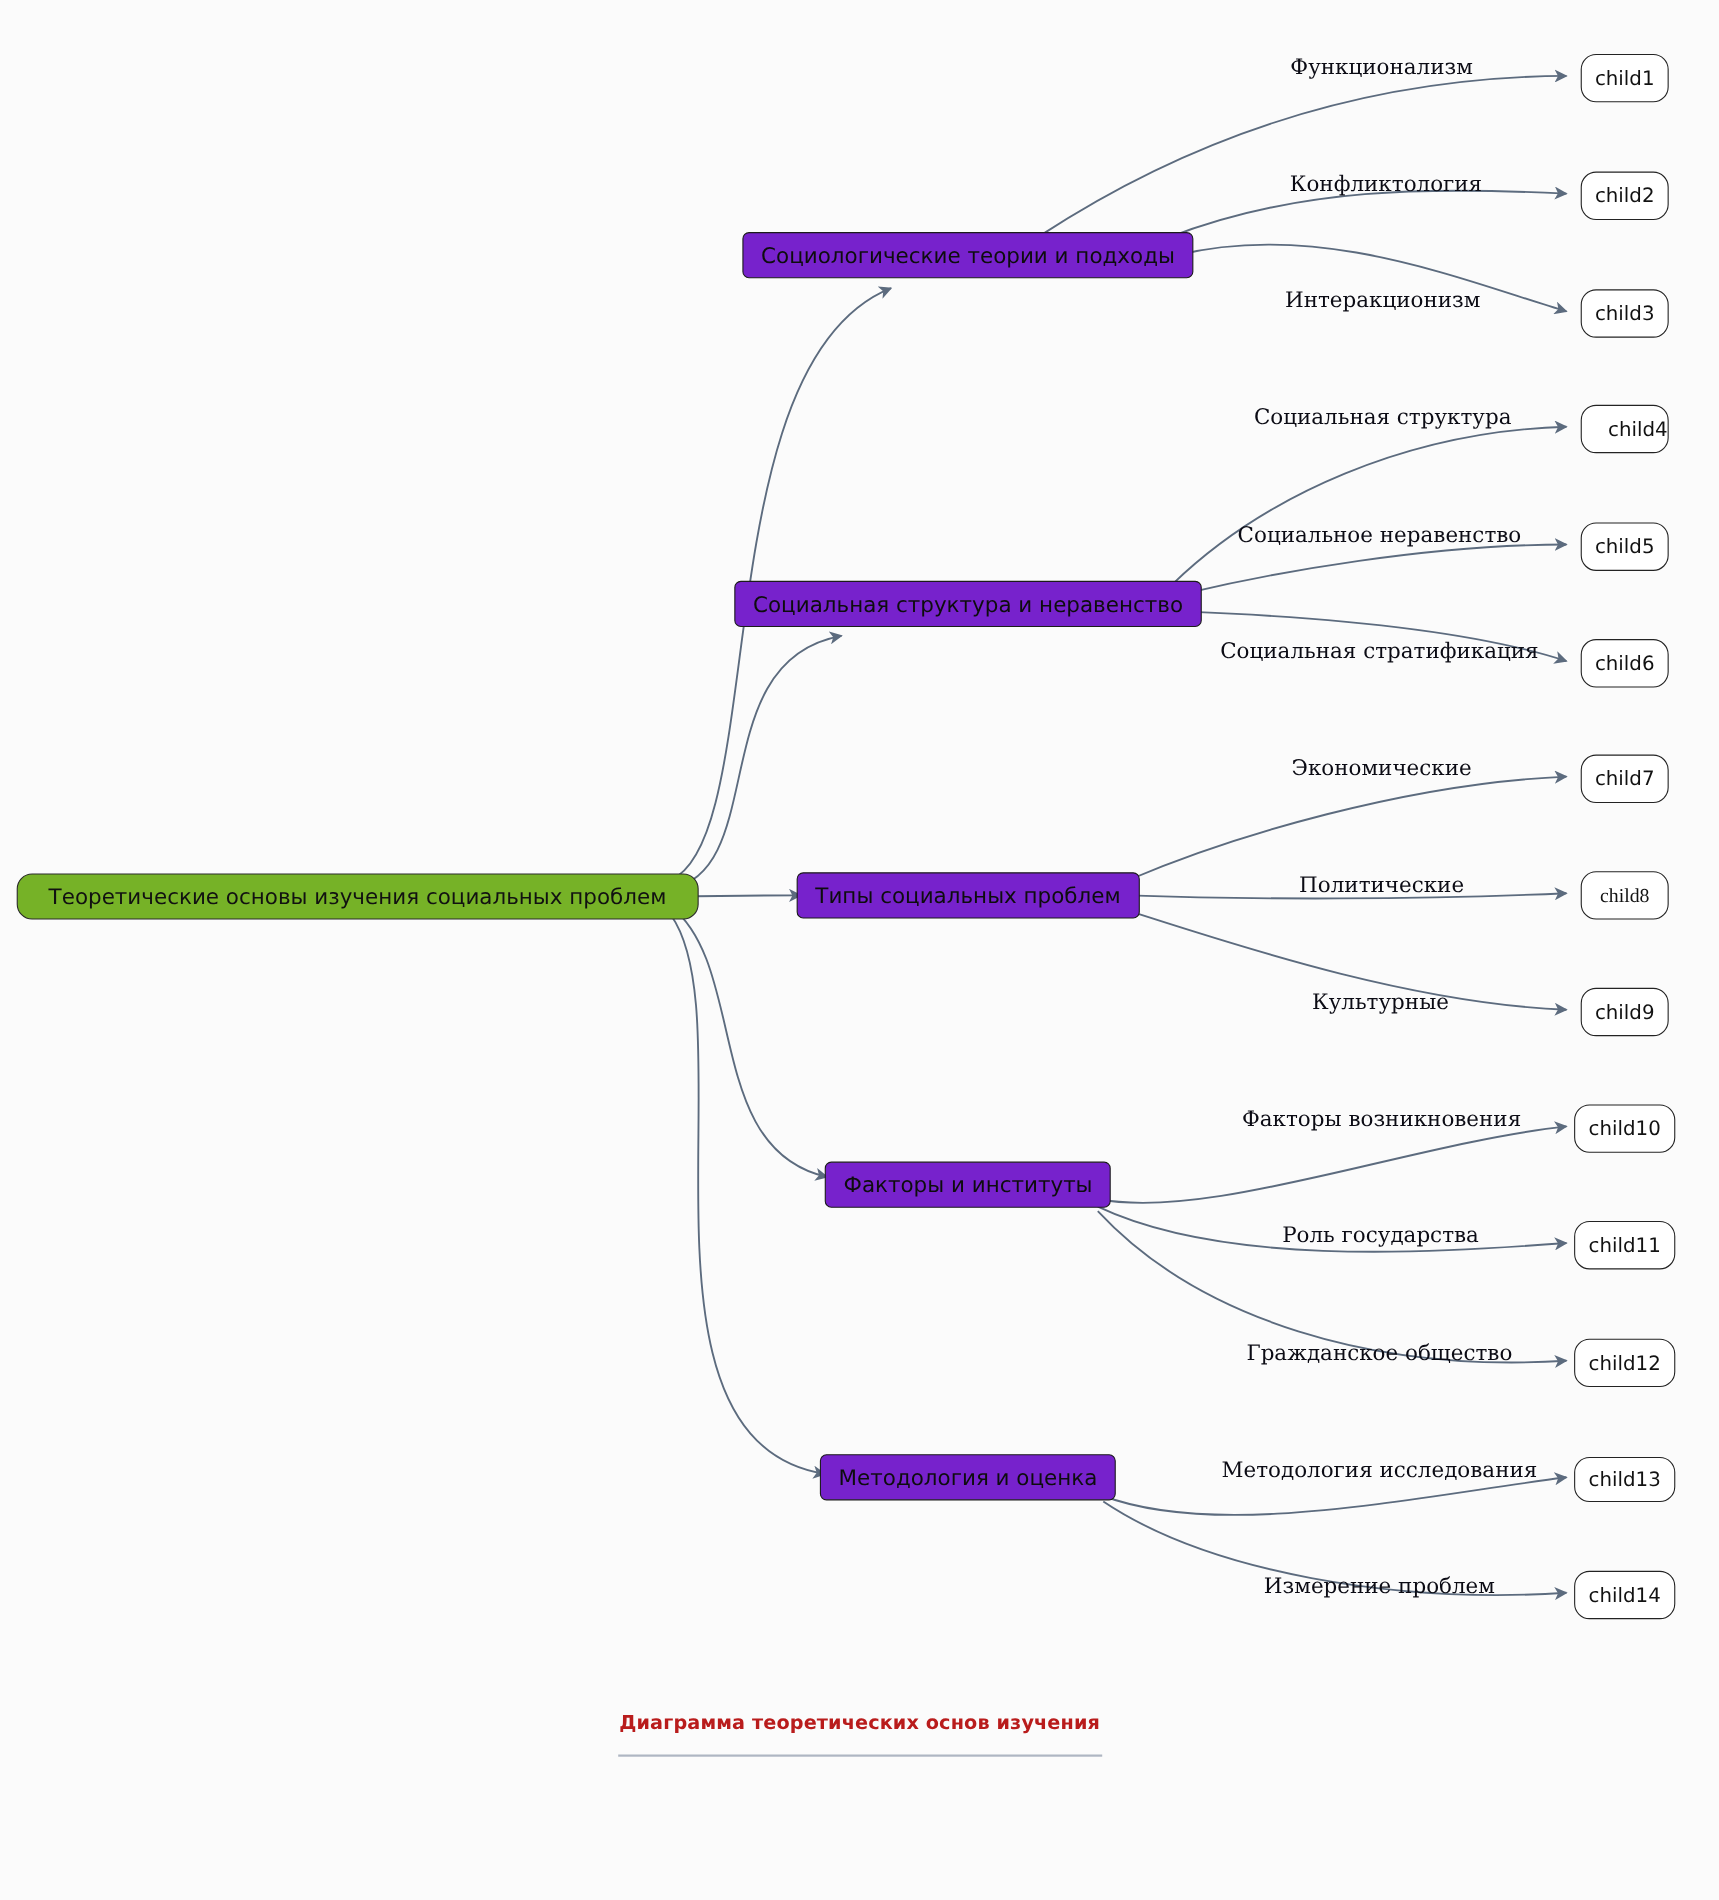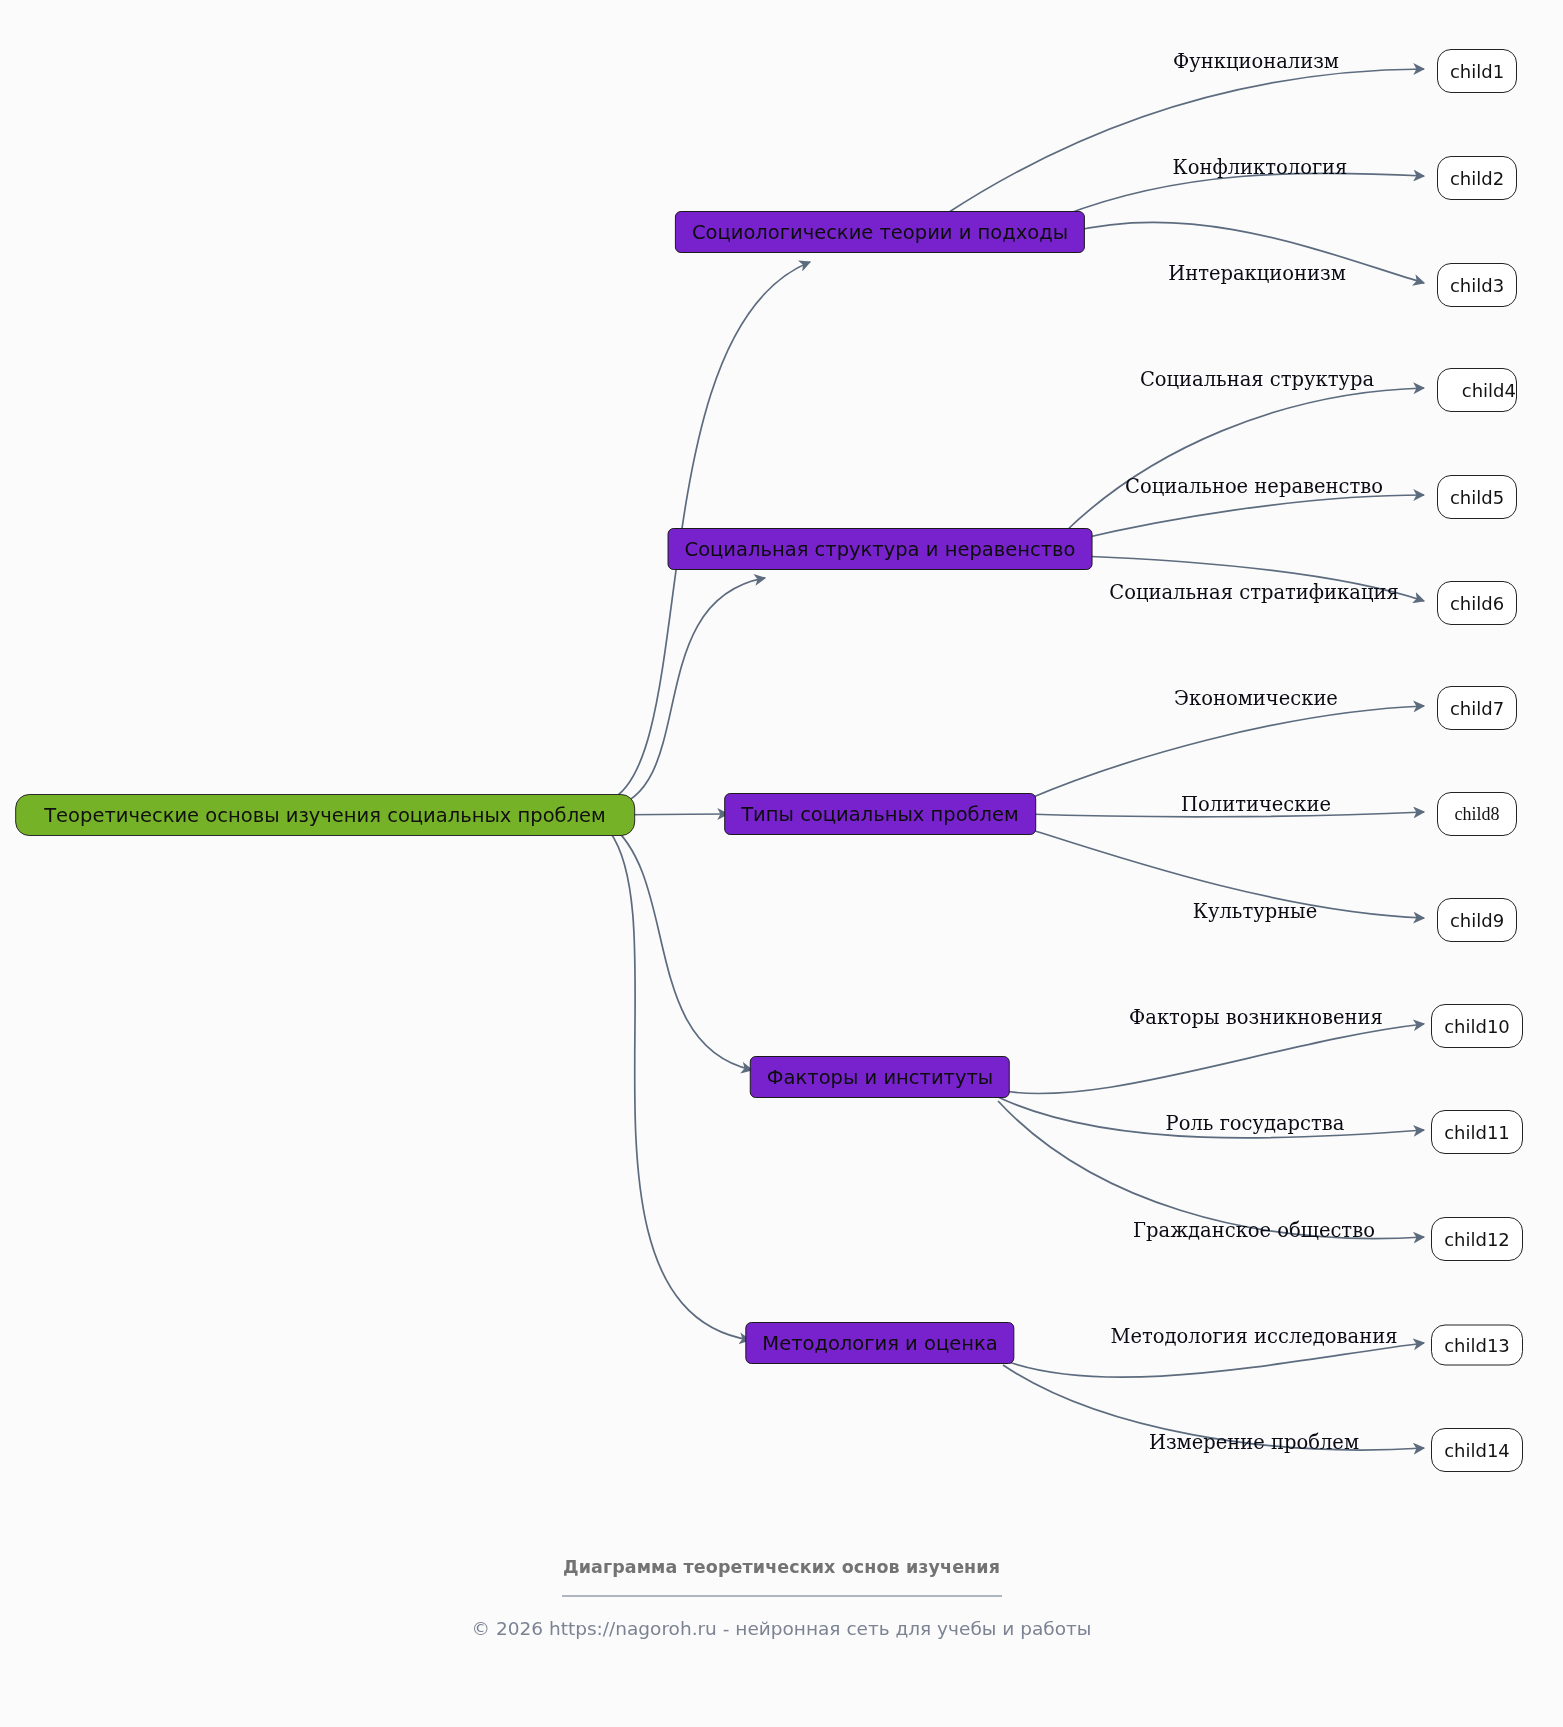--- a/index.html
+++ b/index.html
@@ -70,21 +70,21 @@
   #footer {
     position: absolute;
     left: 0;
     width: 1563px;
     text-align: center;
   }
   .footer-title {
     font-family: "DejaVu Sans", sans-serif;
     font-weight: bold;
     font-size: 17.5px;
-    color: #737373;
+    color: #b91c1c;
     line-height: 1.28;
     letter-spacing: 0.1px;
   }
   .footer-rule {
     width: 440px;
     height: 1.5px;
     background: #aeb6c2;
     margin: 17px auto 0 auto;
   }
   .footer-credit {
@@ -207,16 +207,15 @@
       <div class="edge-label" style="left: 1254px; top: 1230px;">Гражданское общество</div>
       <div class="edge-label" style="left: 1254px; top: 1336px;">Методология исследования</div>
       <div class="edge-label" style="left: 1254px; top: 1442px;">Измерение проблем</div>
     </div>
 
   <div id="footer" style="top:1556px;">
     <div class="footer-title">
       <div>Диаграмма теоретических основ изучения</div>
     </div>
     <div class="footer-rule"></div>
-    <div class="footer-credit">© 2026 https://nagoroh.ru - нейронная сеть для учебы и работы</div>
   </div>
 
 </div>
 
 </body></html>

